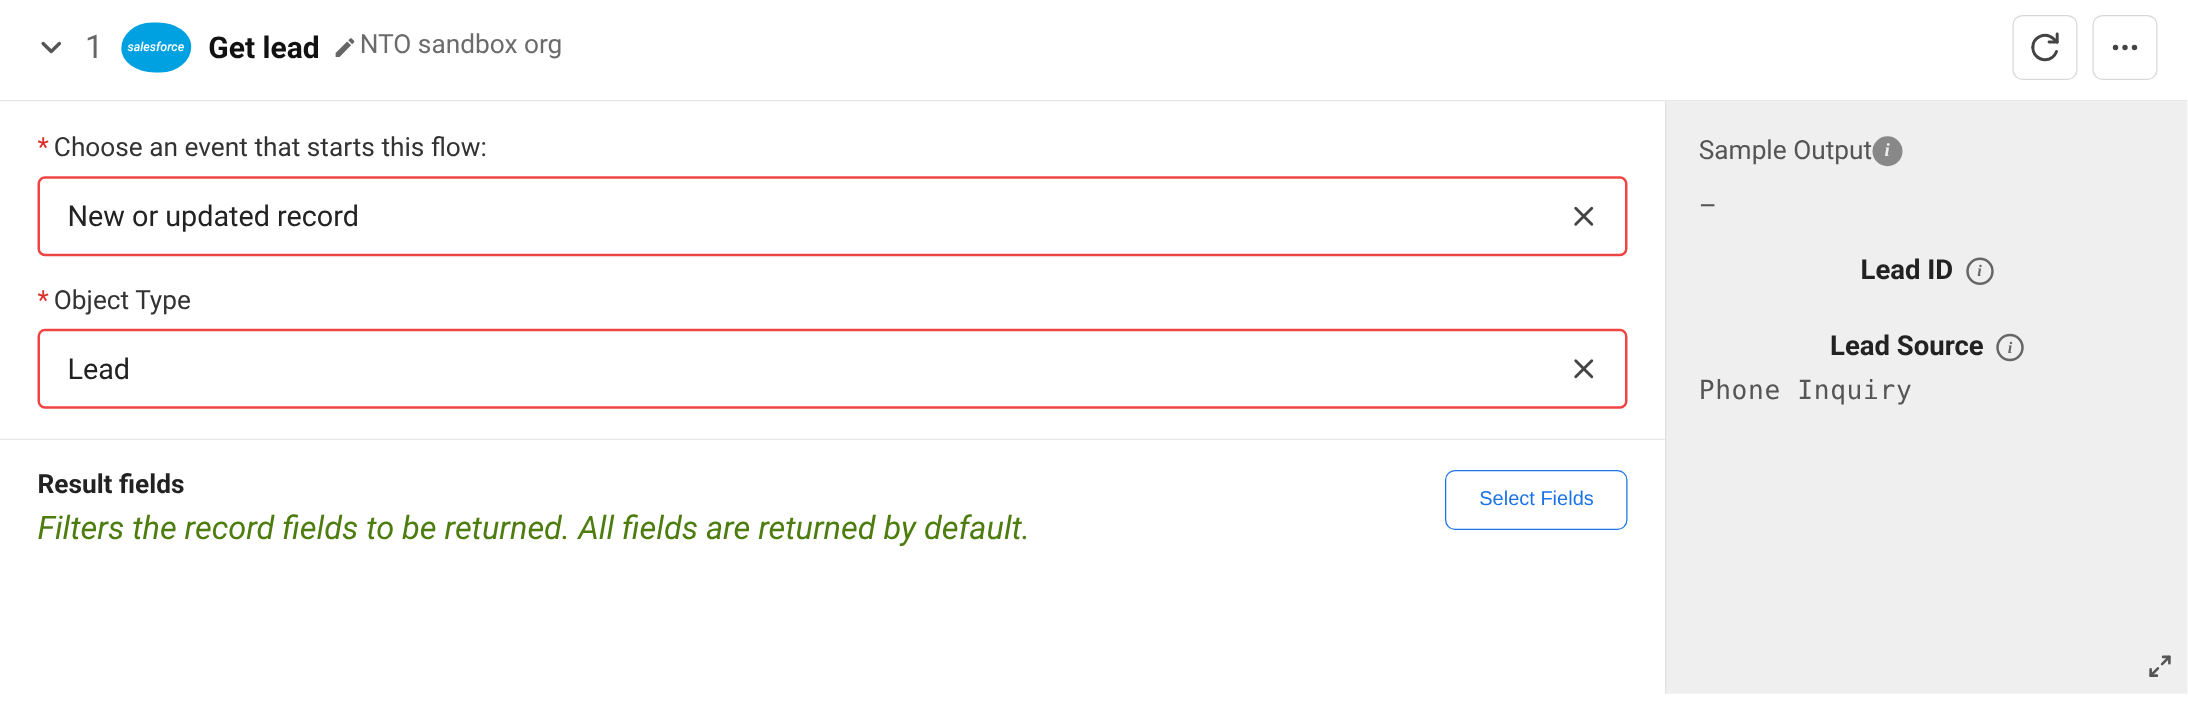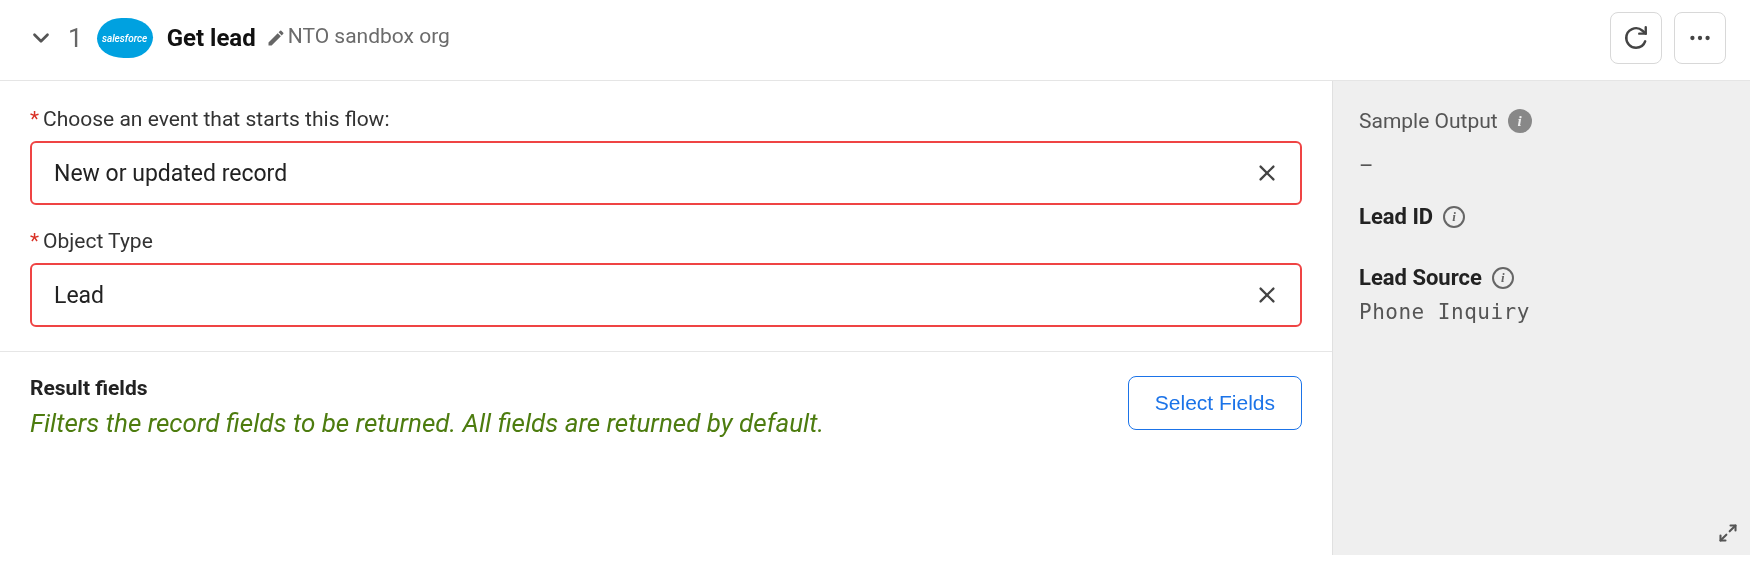--- a/index.html
+++ b/index.html
@@ -164,42 +164,41 @@
   }
   .result-desc {
     font-size: 26px;
     color: #4d7c0f;
     font-style: italic;
   }
   .select-fields-btn {
     border: 1.5px solid #1b73e8;
     color: #1b73e8;
     background: #fff;
-    font-size: 21px;
+    font-size: 16px;
     font-weight: 400;
     padding: 14px 26px;
     border-radius: 8px;
     cursor: pointer;
   }
 
   
   .sample-panel {
     width: 418px;
     background: #efefef;
     padding: 28px 26px 20px 26px;
     border-left: 1px solid #e0e0e0;
     position: relative;
     display: flex;
     flex-direction: column;
     gap: 26px;
   }
   .sample-header {
     display: flex;
     align-items: flex-end;
-    gap: 10px;
   }
   .sample-header-text {
     font-size: 21px;
     color: #555;
   }
   .info-icon {
     width: 24px;
     height: 24px;
     border-radius: 50%;
     background: #888;
@@ -226,20 +225,21 @@
     margin-top: -6px;
   }
   .sample-field-label {
     display: flex;
     align-items: center;
     gap: 10px;
     font-size: 22px;
     font-weight: 700;
     color: #222;
     margin-bottom: 10px;
+    justify-content: center;
   }
   .sample-field-value {
     font-family: ui-monospace, Menlo, Consolas, monospace;
     font-size: 21px;
     color: #555;
     letter-spacing: 0.5px;
   }
   .expand-icon {
     position: absolute;
     bottom: 12px;

